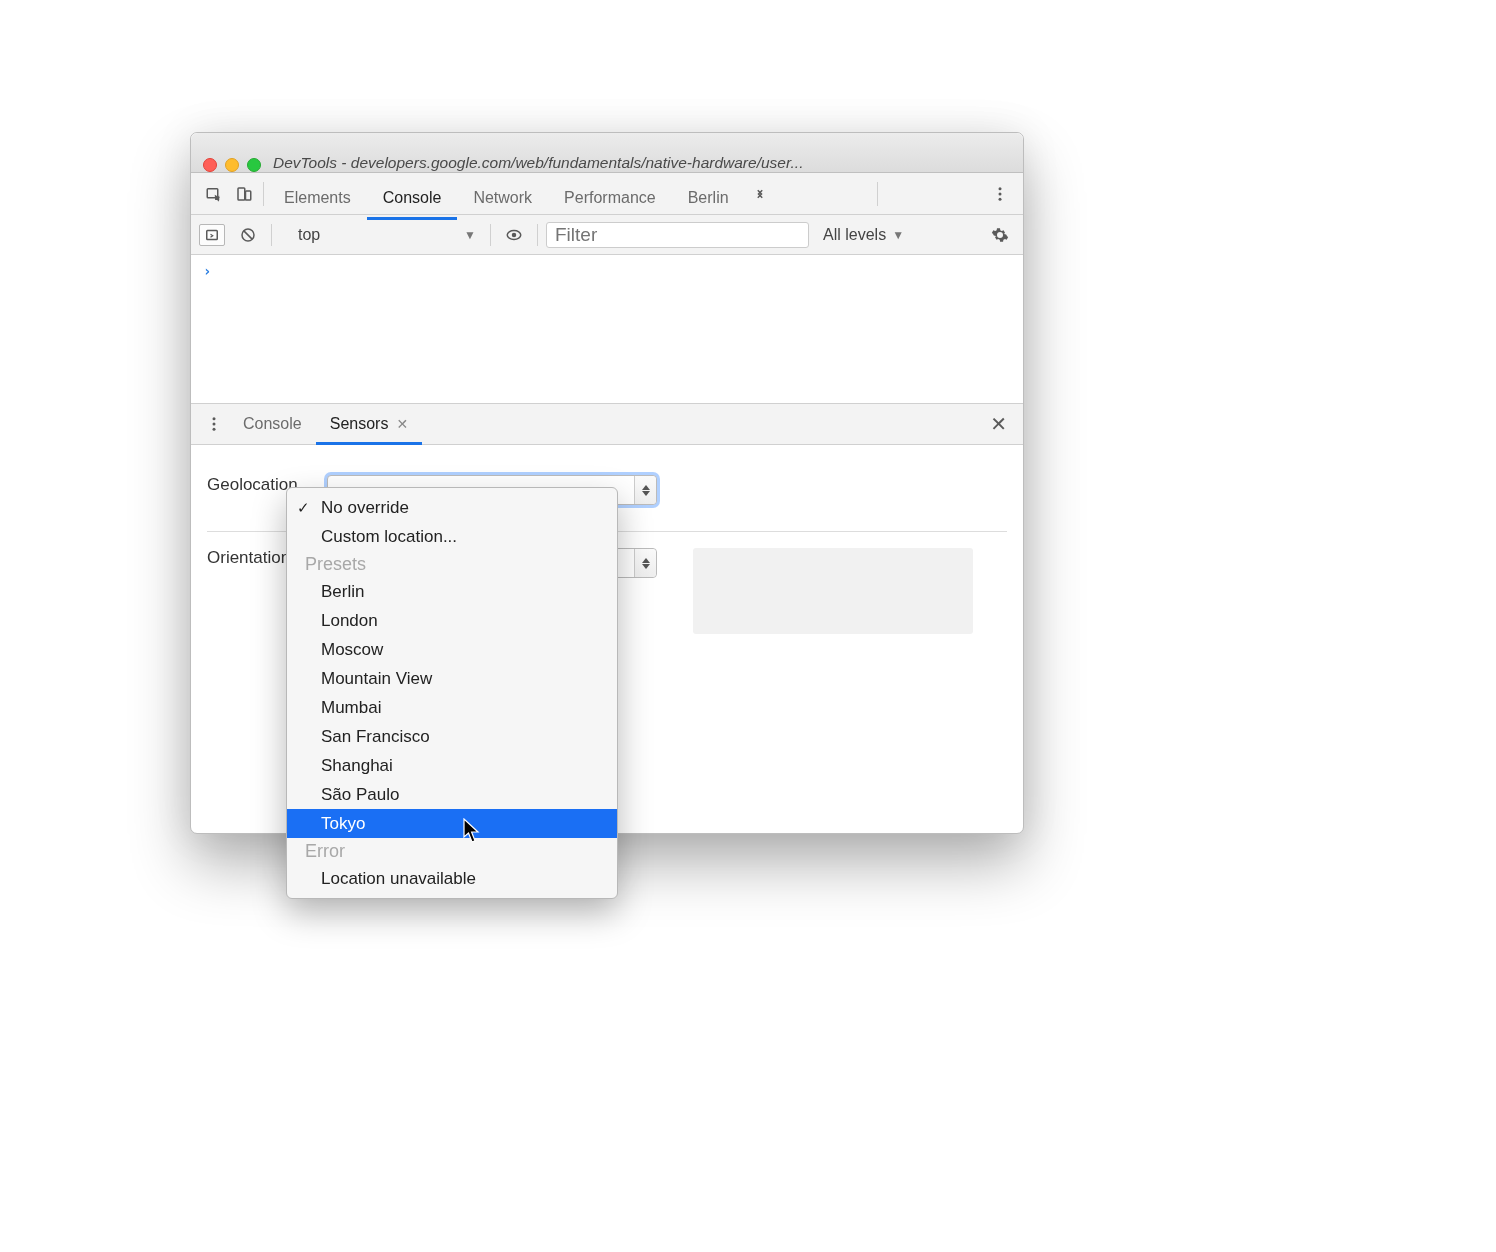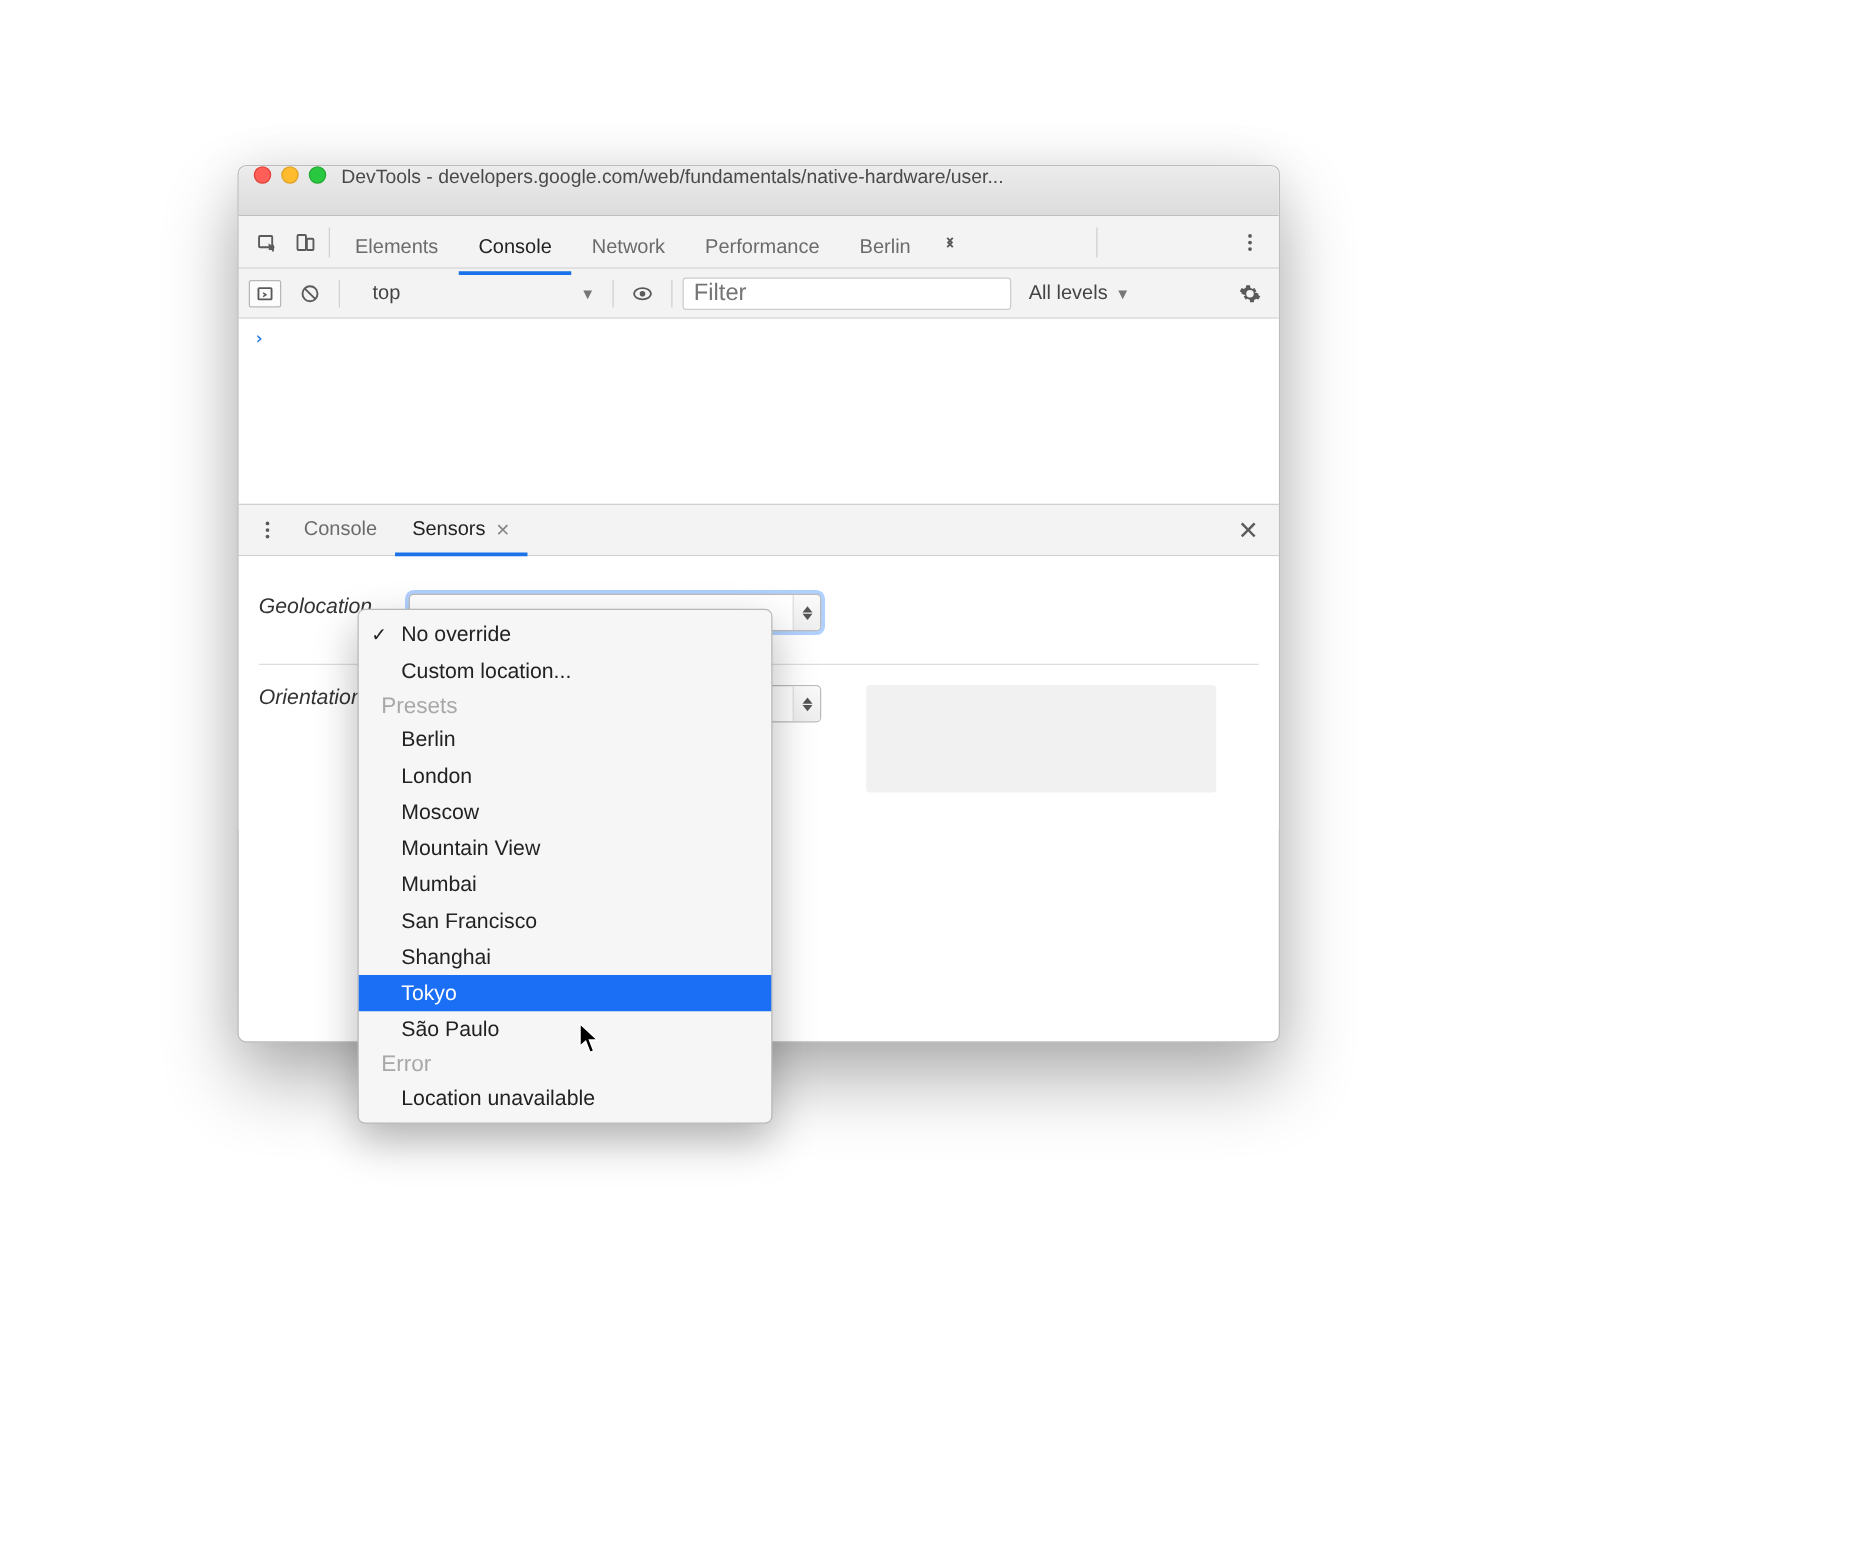--- a/index.html
+++ b/index.html
@@ -23,22 +23,23 @@
     overflow: visible;
   }
   
   .titlebar {
     height: 40px;
     background: linear-gradient(#ececec, #dcdcdc);
     border-bottom: 1px solid #bfbfbf;
     border-top-left-radius: 7px;
     border-top-right-radius: 7px;
     display: flex;
-    align-items: flex-start;
+    align-items: flex-end;
     padding: 0 12px;
+    font-style: italic;
   }
   .traffic-lights { display: flex; gap: 8px; margin-right: 12px; }
   .tl { width: 14px; height: 14px; border-radius: 50%; }
   .tl.red { background: #ff5f57; border: 0.5px solid #e24138; }
   .tl.yellow { background: #febc2e; border: 0.5px solid #e0a125; }
   .tl.green { background: #28c840; border: 0.5px solid #26a932; }
   .title-text { font-size: 15.5px; color: #4a4a4a; white-space: nowrap; overflow: hidden; text-overflow: ellipsis; flex: 1; }
 
   
   .tabbar {
@@ -156,21 +157,20 @@
   
   .sensors-panel {
     background: #fff;
     padding: 18px 16px;
   }
   .sensor-row {
     display: flex;
     align-items: flex-start;
     gap: 16px;
     padding: 12px 0;
-    font-style: italic;
   }
   .sensor-label { font-size: 17px; color: #333; width: 104px; flex-shrink: 0; }
   .select-widget {
     width: 330px;
     height: 30px;
     border: 1px solid #bbb;
     border-radius: 4px;
     background: #fff;
     position: relative;
     box-shadow: 0 0 0 3px rgba(80,150,255,0.45);
@@ -413,25 +413,25 @@
     </div>
   <div class="menu-item">
       <span>Mumbai</span>
     </div>
   <div class="menu-item">
       <span>San Francisco</span>
     </div>
   <div class="menu-item">
       <span>Shanghai</span>
     </div>
+  <div class="menu-item">
+      <span>São Paulo</span>
+    </div>
   <div class="menu-item highlighted">
       <span>Tokyo</span>
-    </div>
-  <div class="menu-item">
-      <span>São Paulo</span>
     </div>
   <div class="menu-group">Error</div>
   <div class="menu-item">
       <span>Location unavailable</span>
     </div>
 </div>
 
 <svg class="cursor" viewBox="0 0 20 26">
   <path d="M1 1 L1 19 L5.5 15 L9 24 L12 22.8 L8.6 14 L15 14 Z" fill="#000" stroke="#fff" stroke-width="1.2"></path>
 </svg>

